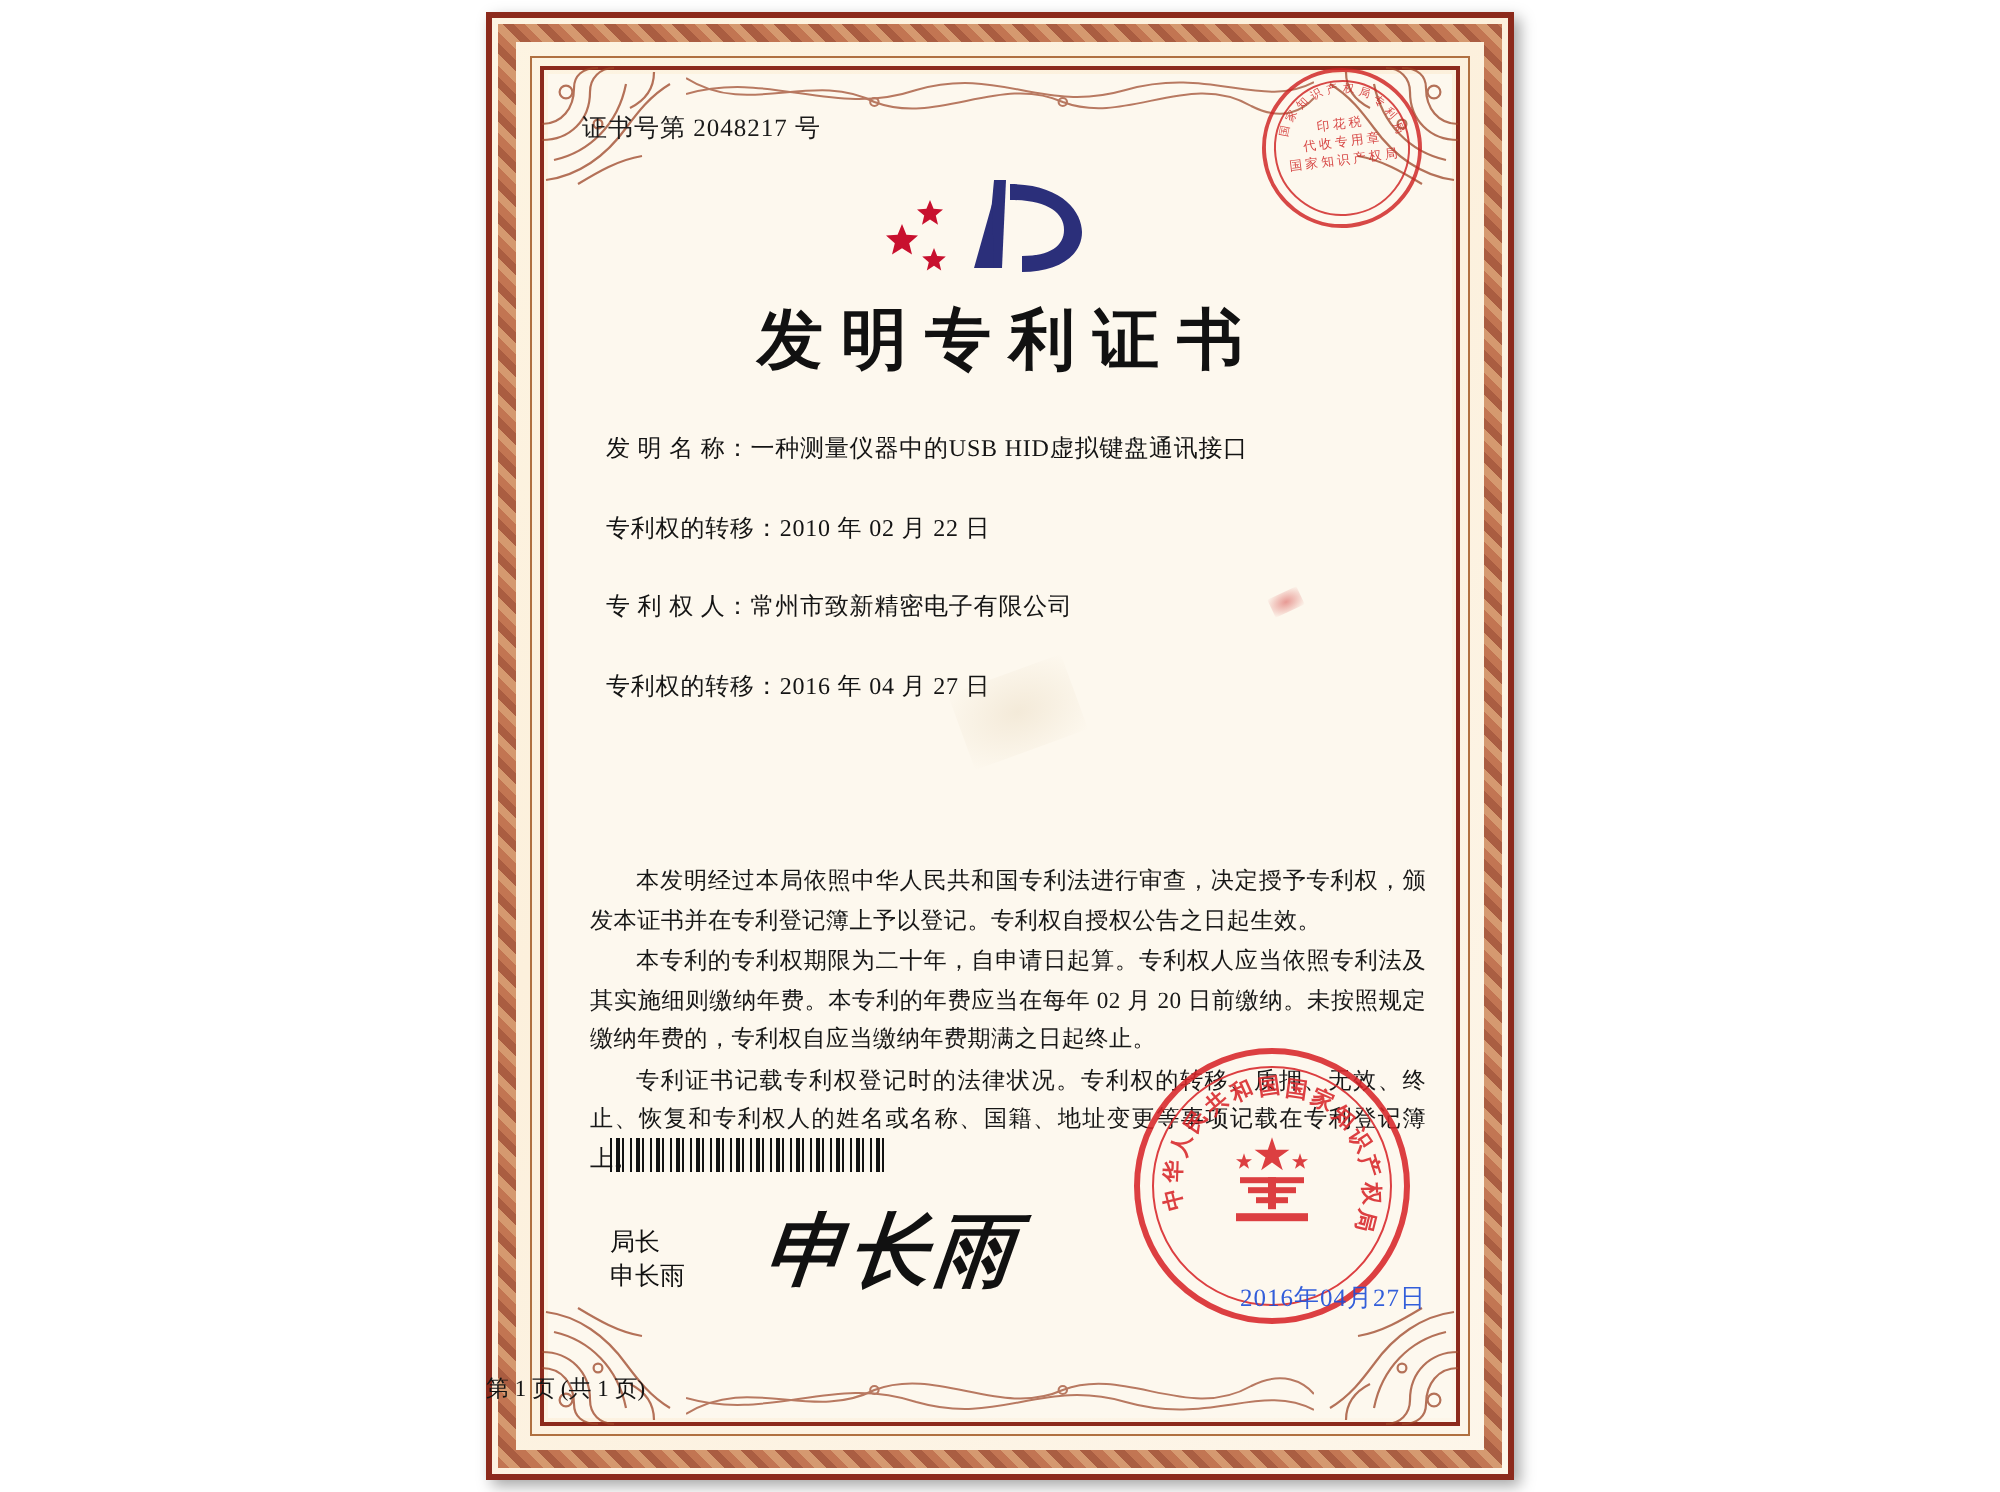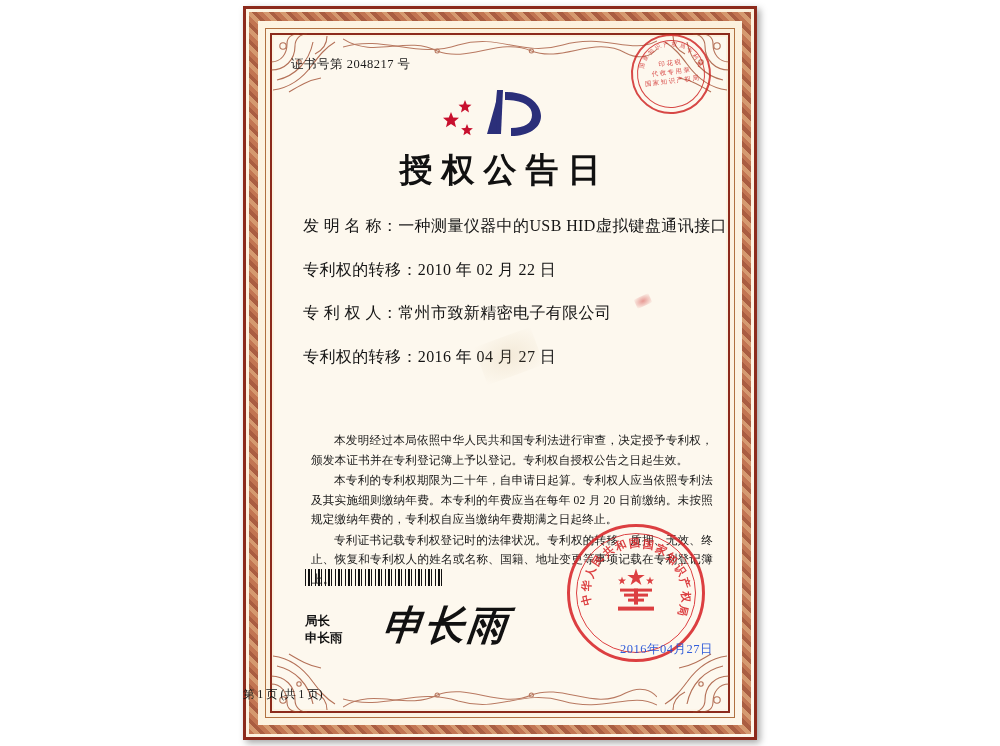--- a/index.html
+++ b/index.html
@@ -159,21 +159,21 @@
     text-indent: 9px;
   }
 
   .fields {
     position: absolute;
     left: 60px;
     right: 50px;
     top: 210px;
   }
   .field-row {
-    font-size: 16px;
+    font-size: 12px;
     color: #141414;
     margin-bottom: 22.5px;
     letter-spacing: 0.4px;
     white-space: nowrap;
   }
   .field-label {
     display: inline-block;
   }
   .field-value {
     display: inline-block;
@@ -184,21 +184,21 @@
     left: 52px;
     right: 44px;
     top: 425px;
     font-size: 11.6px;
     line-height: 19.5px;
     color: #171717;
     text-align: justify;
     letter-spacing: 0.2px;
   }
   .body-text p {
-    margin: 0 0 1px 16px;
+    margin: 0 0 1px 0;
     text-indent: 23px;
   }
 
   
   .barcode {
     position: absolute;
     left: 62px;
     top: 563px;
     width: 140px;
     height: 17px;
@@ -210,21 +210,20 @@
   }
 
   
   .sig-label {
     position: absolute;
     left: 62px;
     top: 607px;
     font-size: 12.5px;
     line-height: 17px;
     color: #111;
-    font-weight: bold;
   }
   .sig-script {
     position: absolute;
     left: 140px;
     top: 592px;
     font-size: 40px;
     color: #111;
     font-family: "DejaVu Serif", serif;
     font-style: italic;
     font-weight: bold;
@@ -428,21 +427,21 @@
           <polygon points="32,40 33.6,44 37.9,44.3 34.6,47.1 35.6,51.3 32,48.9 28.4,51.3 29.4,47.1 26.1,44.3 30.4,44"></polygon>
         </g>
         <g fill="#2b2f7a">
           <polygon points="62,6 68,6 66,50 58,50"></polygon>
           <polygon points="52,50 61,18 62,50"></polygon>
         </g>
         <path d="M70 8 C 96 8, 106 22, 106 32 C 106 44, 94 52, 76 52 L 76 44 C 90 44, 97 39, 97 31 C 97 22, 88 16, 70 16 Z" fill="#2b2f7a"></path>
       </svg>
     </div>
 
-    <div class="main-title">授权公告日</div>
+    <div class="main-title">发明专利证书</div>
 
     <div class="fields">
       <div class="field-row">
         <span class="field-label">发  明  名  称：</span><span class="field-value">一种测量仪器中的USB HID虚拟键盘通讯接口</span>
       </div>
       <div class="field-row">
         <span class="field-label">专利权的转移：</span><span class="field-value">2010 年 02 月 22 日</span>
       </div>
       <div class="field-row">
         <span class="field-label">专  利  权  人：</span><span class="field-value">常州市致新精密电子有限公司</span>

